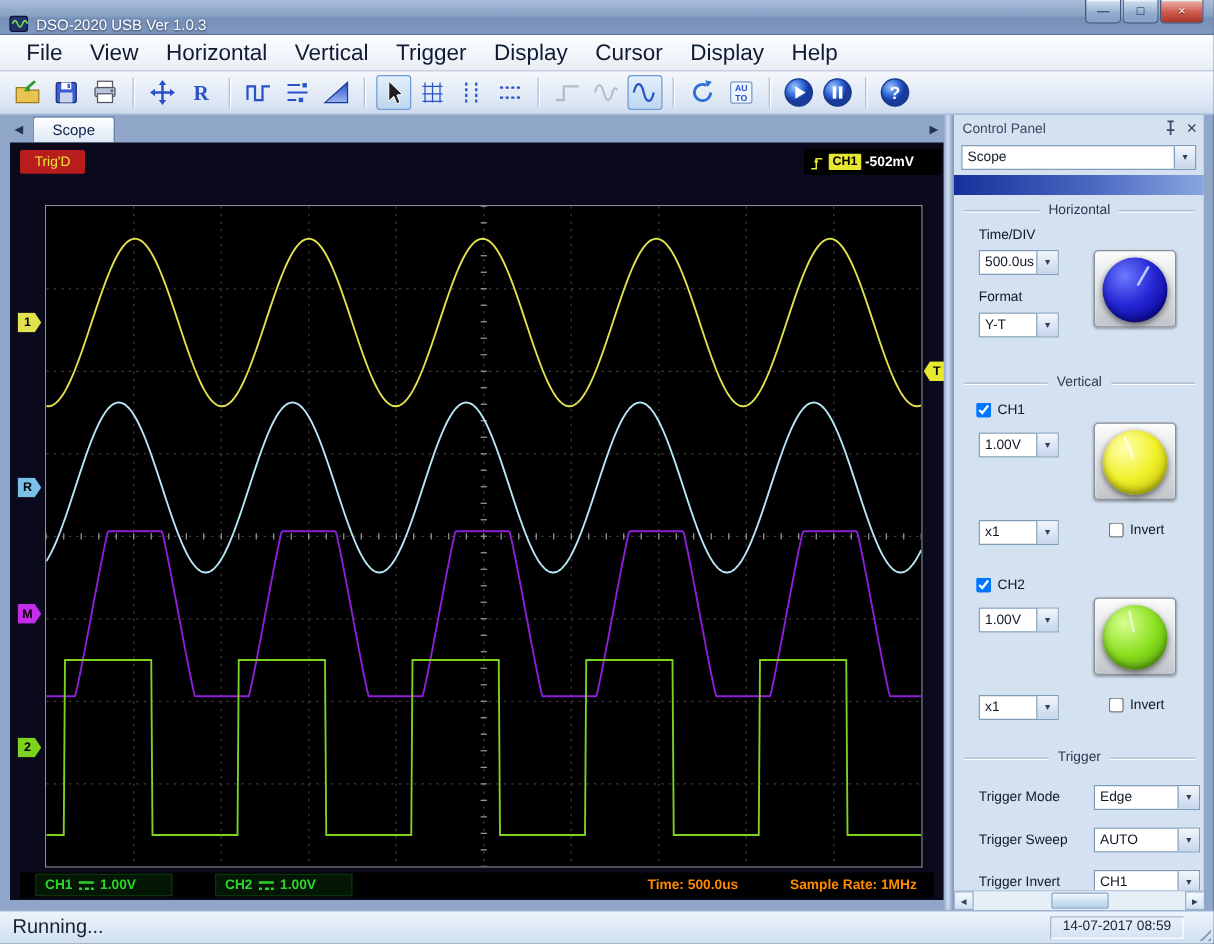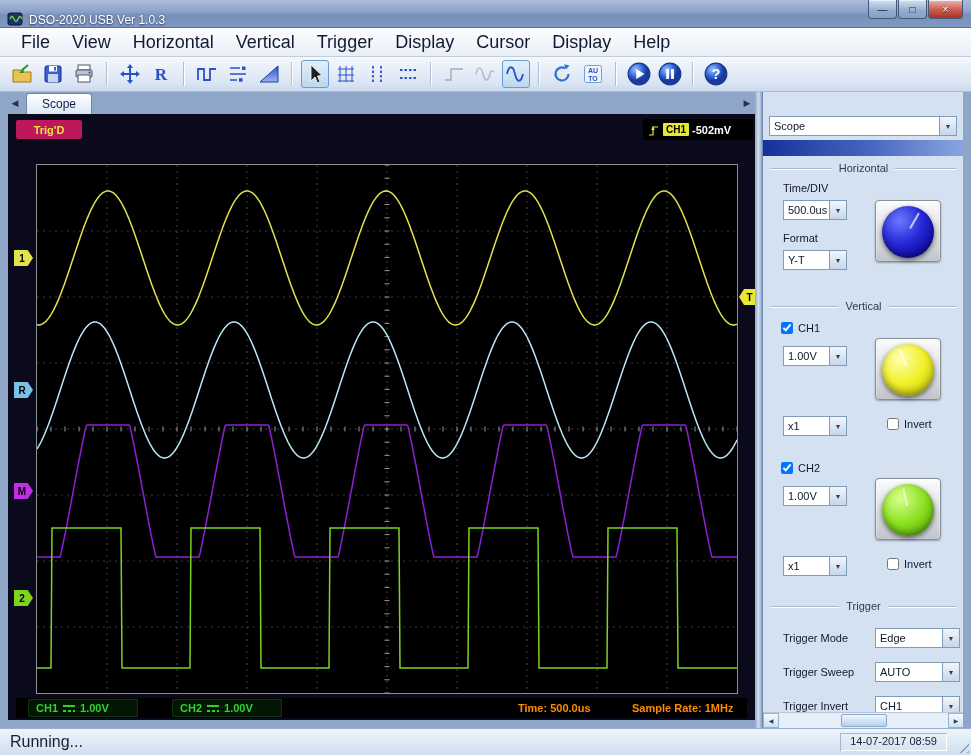--- a/index.html
+++ b/index.html
@@ -36,22 +36,22 @@
 
   
   .tab-arrow{position:absolute;width:14px;height:16px;font-size:9px;color:#23324e;
     display:flex;align-items:center;justify-content:center;cursor:default}
   .tab{position:absolute;left:26px;top:93px;width:66px;height:21px;
     background:linear-gradient(#ffffff,#dce8f6);border:1px solid #6a86ac;border-bottom:none;
     border-radius:3px 3px 0 0;font-size:12px;color:#10204a;display:flex;align-items:center;justify-content:center}
 
   
   .scope-panel{position:absolute;left:8px;top:114px;width:747px;height:606px;background:#0a0a1c}
-  .trig-badge{position:absolute;left:8px;top:6px;width:66px;height:19px;background:#be185d;
-    color:#e8e831;font-size:11px;font-weight:bold;display:flex;align-items:center;justify-content:center;border-radius:2px}
+  .trig-badge{position:absolute;left:8px;top:6px;width:52px;height:19px;background:#b91c1c;
+    color:#e8e831;font-size:11px;font-weight:normal;display:flex;align-items:center;justify-content:center;border-radius:2px}
   .trig-readout{position:absolute;left:635px;top:5px;width:110px;height:21px;background:#000;
     border-radius:3px;display:flex;align-items:center;gap:3px;padding:0 5px}
   .chip{background:#e8e831;color:#000;font-size:10px;font-weight:bold;padding:0 3px;border-radius:1px;line-height:13px}
   .tval{color:#fff;font-size:11px;font-weight:bold}
   .screen-frame{position:absolute;left:28px;top:50px;width:702px;height:530px;border:1px solid #8a8f96}
   #scope-svg{display:block;width:700px;height:528px;background:#000}
   .marker-col{position:absolute;top:51px;width:20px;height:528px}
   .marker-left{position:absolute;left:0;width:19px;height:16px;color:#000;font-size:10px;font-weight:bold;
     display:flex;align-items:center;justify-content:center;padding-right:3px;
     clip-path:polygon(0 0,72% 0,100% 50%,72% 100%,0 100%)}
@@ -455,20 +455,29 @@
         <span>1.00V</span>
       </div>
       <span class="orange" style="left:502px">Time: 500.0us</span>
       <span class="orange" style="left:616px">Sample Rate: 1MHz</span>
     </div>
   </div>
 
   <div class="splitter"></div>
 
   <div class="cpanel">
+    <div class="cp-header">
+      <span class="cp-title">Control Panel</span>
+      <span class="cp-hicons">
+        <svg width="9" height="13">
+          <path d="M2 1 H7 M4.5 1 V8 M1.5 8 H7.5 M4.5 8 V12" stroke="#3a4a66" stroke-width="1.4" fill="none"></path>
+        </svg>
+        <span class="cp-x">✕</span>
+      </span>
+    </div>
 
     <div class="dd" style="left:6px;top:24px;width:188px">
       <span class="ddt">Scope</span>
       <span class="dda">▼</span>
     </div>
     <div class="bluebar"></div>
 
     <div class="sep" style="top:70px">
         <span>Horizontal</span>
       </div>

